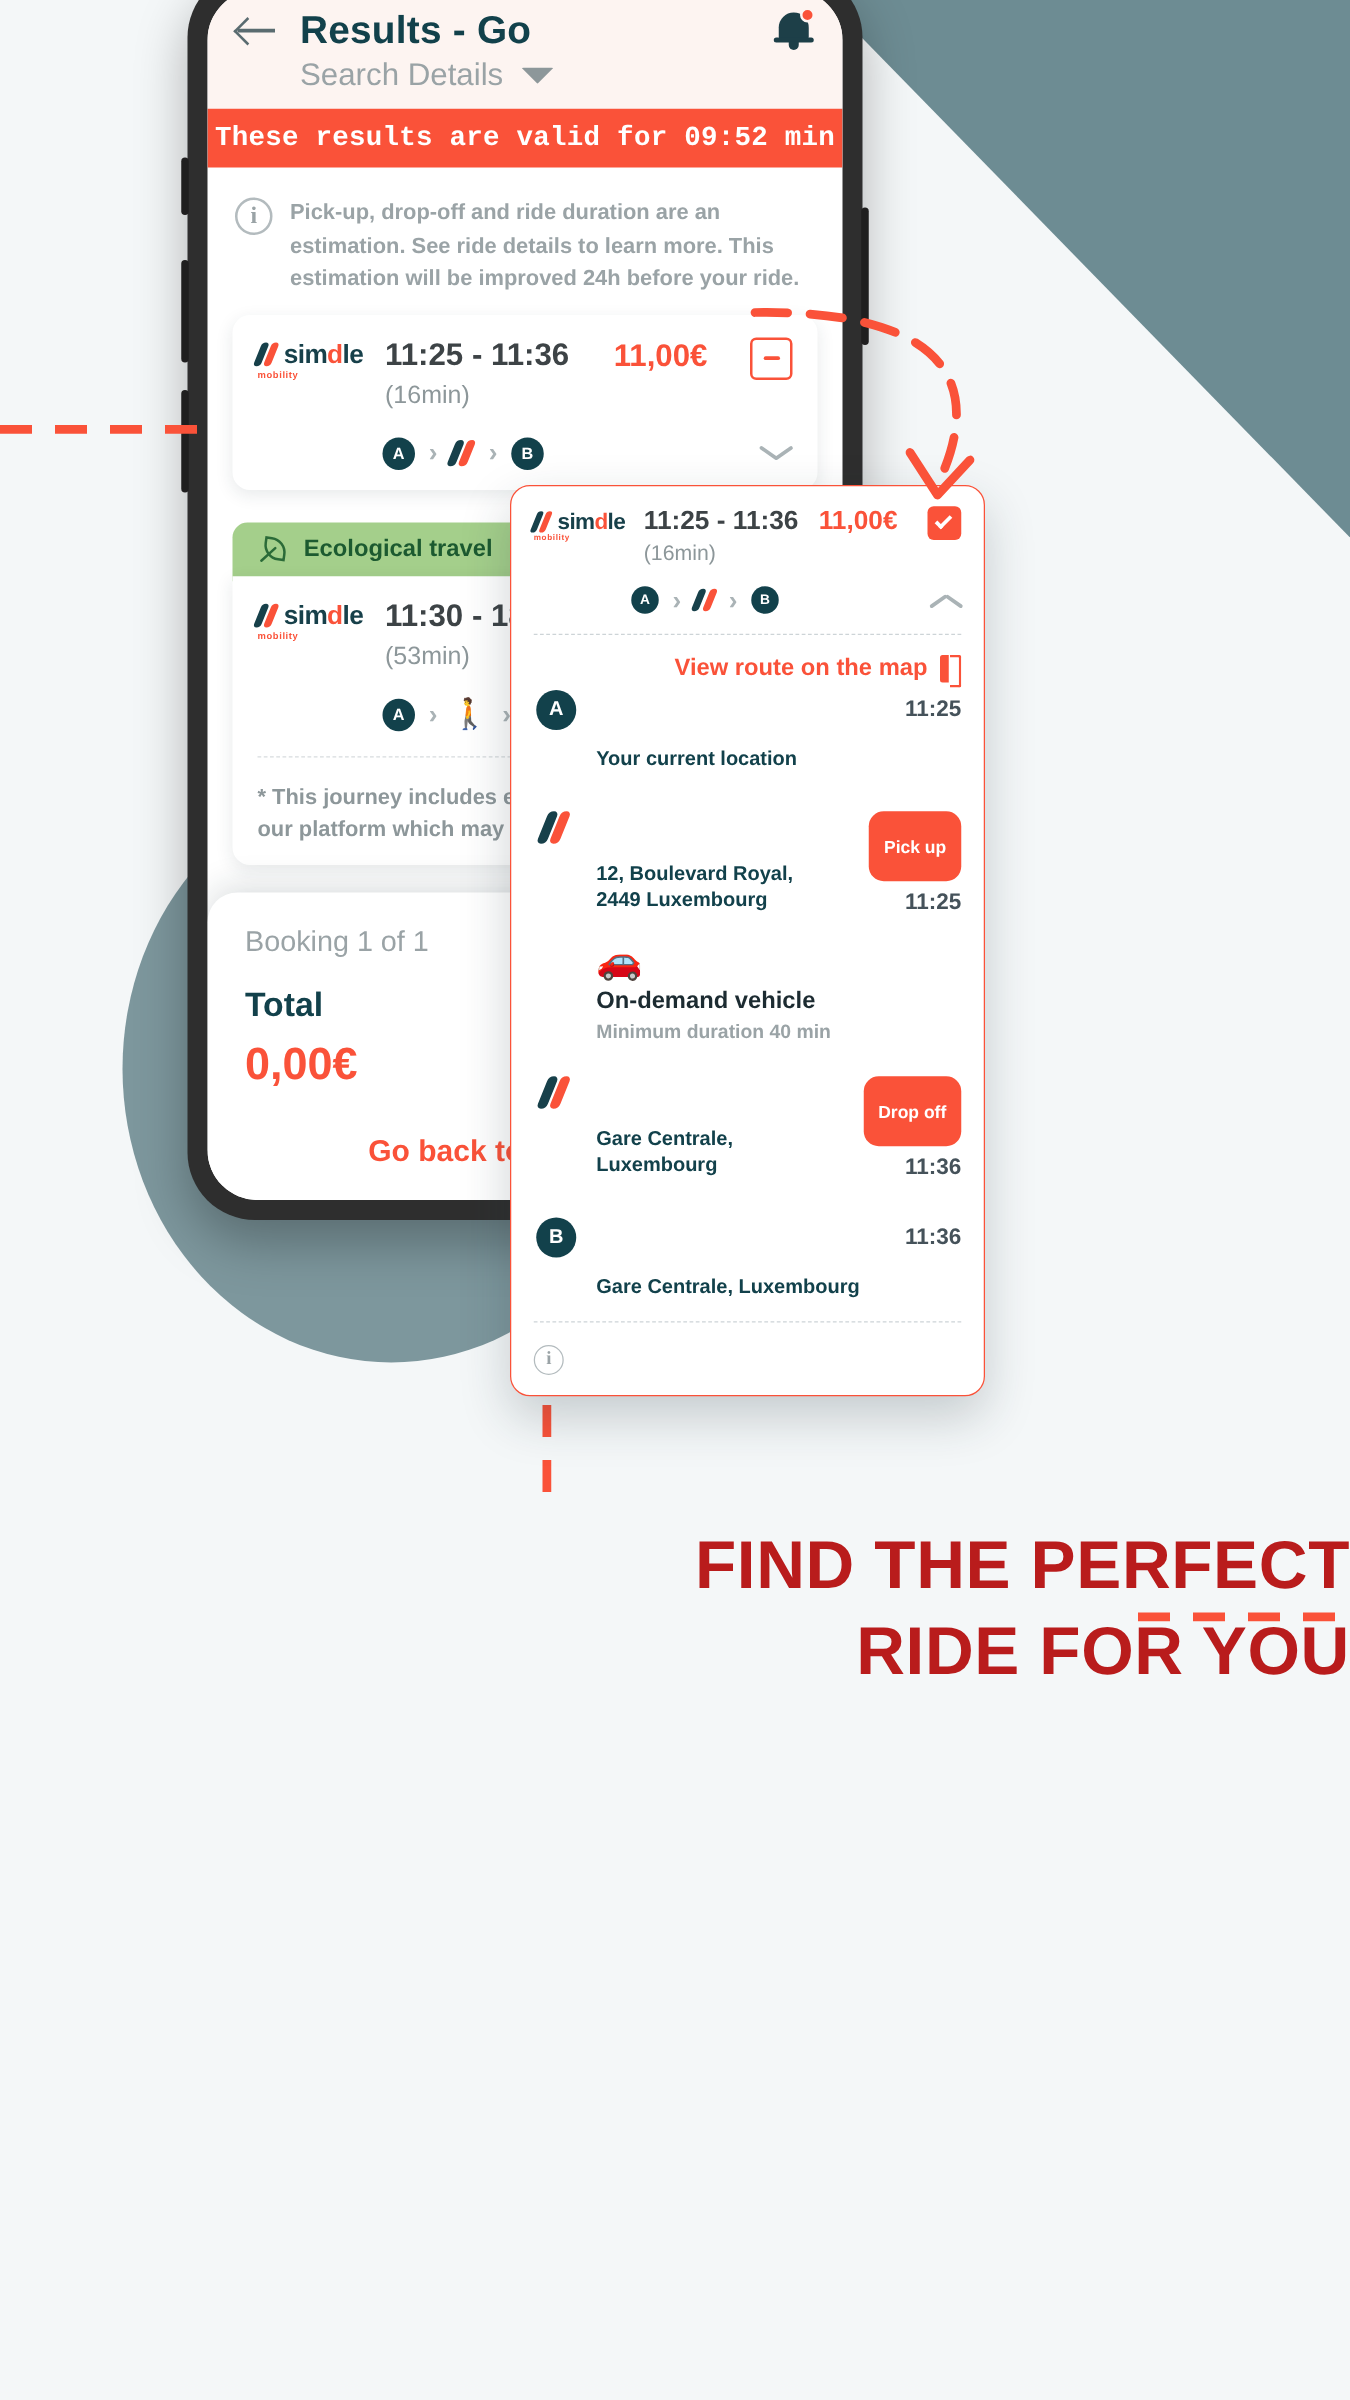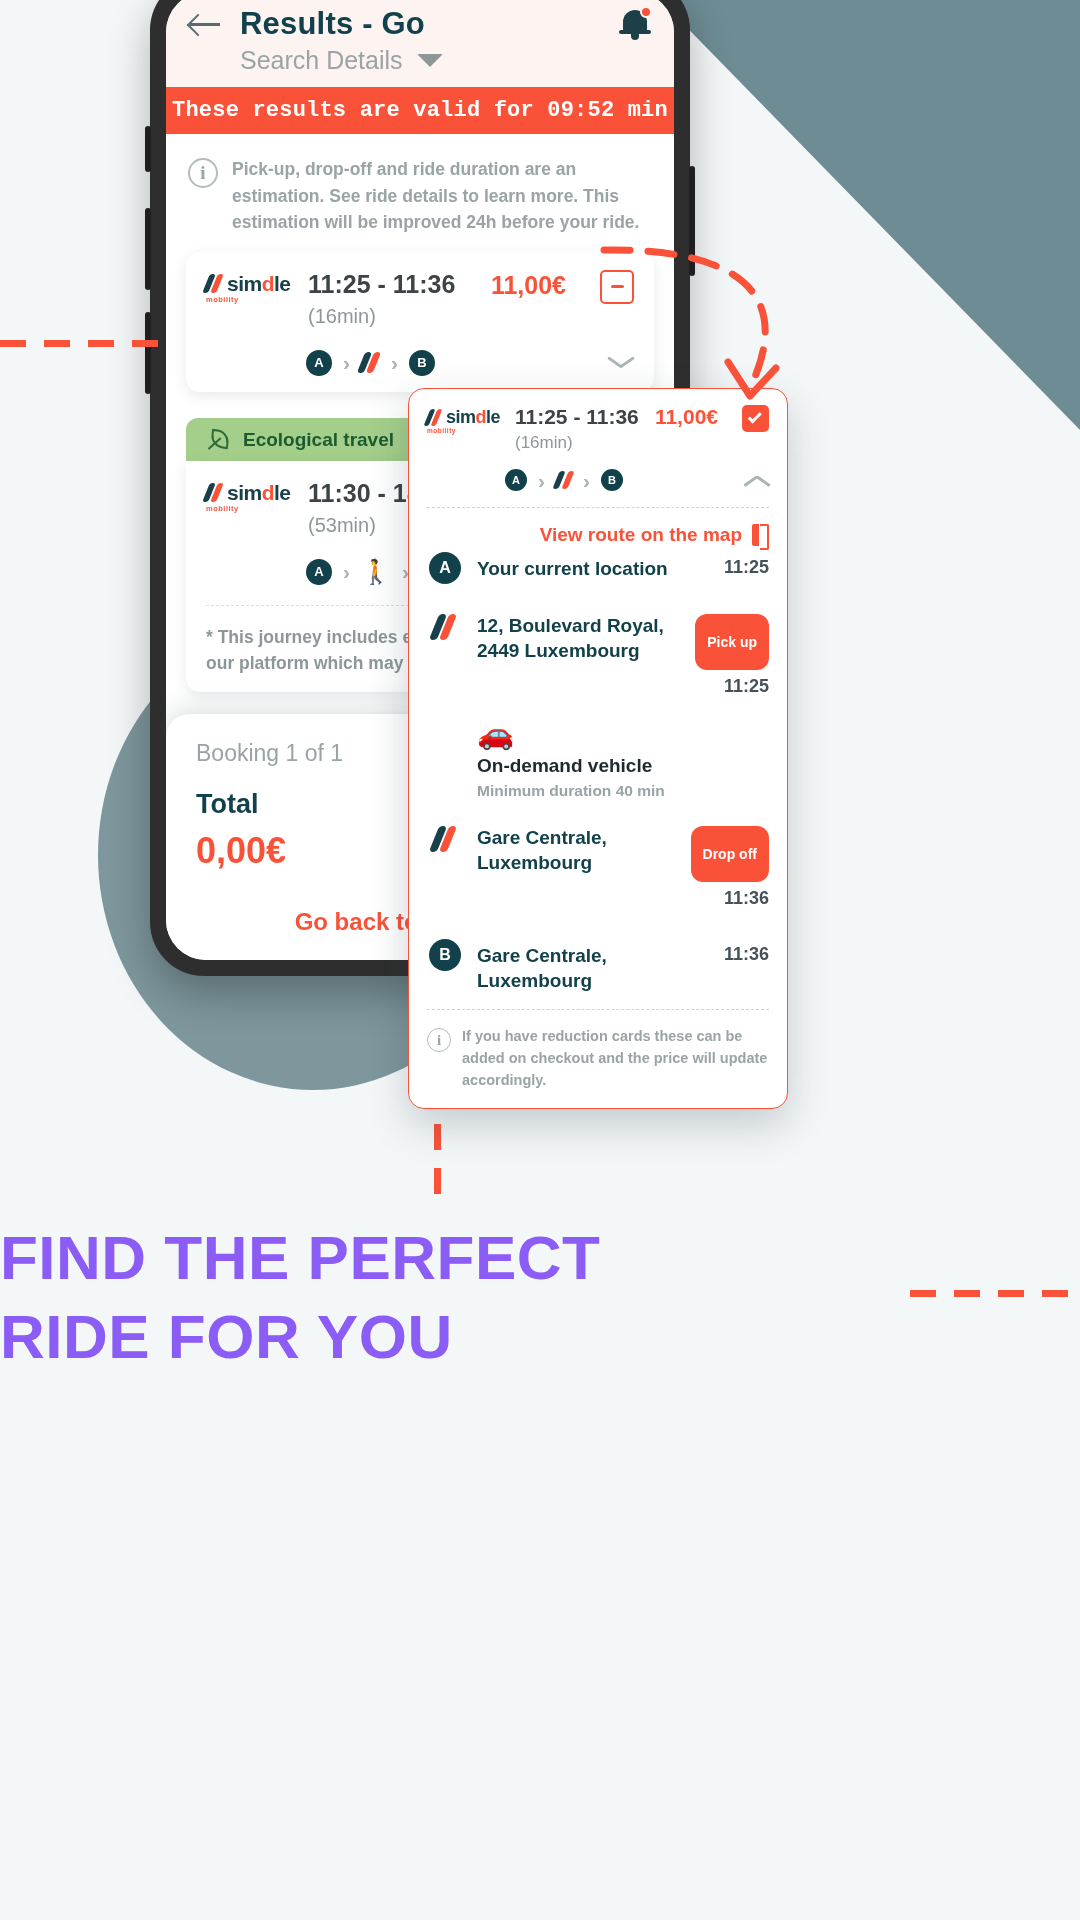--- a/index.html
+++ b/index.html
@@ -208,21 +208,21 @@
   .tl-gutter { width: 36px; flex: 0 0 auto; display: flex; justify-content: center; position: relative;}
   .tl-body { flex: 1 1 auto; display: flex; align-items: flex-start; }
   .node-ab { width: 32px; height: 32px; border-radius: 50%; background: #12414b; color:#fff; font-size:16px; font-weight:700; display:flex; align-items:center; justify-content:center; }
   .node-slash { width: 22px; height: 26px; position: relative; }
   .node-slash i, .node-slash b { position:absolute; width:8px; height:26px; border-radius:4px; transform: skewX(-22deg);}
   .node-slash i { left:0; background:#17404a;}
   .node-slash b { left:10px; background:#fa5239;}
   .conn { width: 36px; flex: 0 0 auto; display:flex; justify-content:center;}
   .conn-dash { width: 3px; border-left: 3px dashed #9aa3a6; height: 100%;}
   .conn-solid { width: 4px; background: #fa5239; height: 100%; border-radius:2px;}
-  .tl-title { font-size: 19px; font-weight: 700; color: #12414b; line-height: 1.3; }
+  .tl-title { font-size: 16px; font-weight: 700; color: #12414b; line-height: 1.3; margin-top: 41px; }
   .tl-time { font-size: 18px; color: #45525a; font-weight: 600; margin-left: auto; padding-left: 10px; white-space:nowrap;}
   .badge { background:#fa5239; color:#fff; font-size:14px; font-weight:700; border-radius:12px; padding:20px 12px; white-space:nowrap;}
   .badge-col { display:flex; flex-direction:column; align-items:flex-end; gap:6px; margin-left:auto; padding-left:8px;}
   .car-ico { color:#fa5239; font-size: 30px; line-height:1; }
   .veh-title { font-size: 19px; font-weight: 700; color: #1c2b31; margin-top: 6px;}
   .veh-sub { font-size: 15.5px; color: #9aa3a6; margin-top: 5px; font-weight:600;}
   .pp-note { display:flex; gap:11px; align-items:flex-start; border-top:1.6px dashed #cdd4d7; margin-top:16px; padding-top:16px;}
   .pp-note .icon-info { width:24px; height:24px; font-size:15px; border-width:1.6px;}
   .pp-note-text { font-size:14.5px; line-height:1.5; color:#9aa3a6; font-weight:600;}
 
@@ -236,22 +236,22 @@
     background: repeating-linear-gradient(to right, #fa5239 0 26px, transparent 26px 44px);
   }
   .dash-down {
     position: absolute; left: 434px; top: 1080px; width: 7px; height: 120px; z-index: 6;
     background: repeating-linear-gradient(to bottom, #fa5239 0 26px, transparent 26px 44px);
   }
   .curve { position: absolute; left: 600px; top: 238px; width: 220px; height: 170px; z-index: 9; }
 
   
   .headline {
-    position: absolute; left: 0; right: 0; top: 1218px; text-align: left;
-    color: #8b5cf6; font-size: 62px; font-weight: 800; line-height: 1.28; letter-spacing: .5px;
+    position: absolute; left: 0; right: 0; top: 1218px; text-align: right;
+    color: #b91c1c; font-size: 54px; font-weight: 800; line-height: 1.28; letter-spacing: .5px;
     z-index: 5;
   }
 </style>
 </head>
 <body>
 
 <div id="stage">
   <div class="bg-light"></div>
   <div class="bg-teal-wedge"></div>
   <div class="bg-teal-blob"></div>
@@ -521,21 +521,20 @@
           </div>
         <div class="tl-body" style="padding-top:5px">
           <div class="tl-title">Gare Centrale, Luxembourg</div>
           <div class="tl-time">11:36</div>
         </div>
       </div>
     </div>
 
     <div class="pp-note">
       <div class="icon-info">i</div>
-      <div class="pp-note-text">If you have reduction cards these can be added on checkout and the price will update accordingly.</div>
     </div>
   </div>
 
   <div class="headline">
     <div>FIND THE PERFECT</div>
     <div>RIDE FOR YOU</div>
   </div>
 </div>
 
 </body></html>

